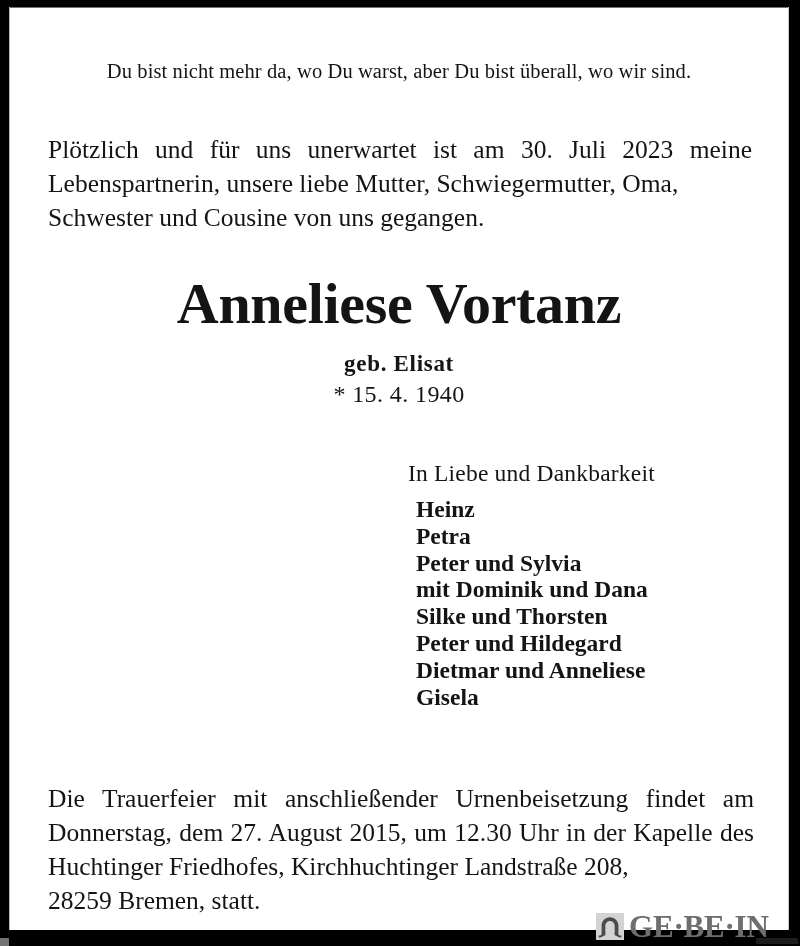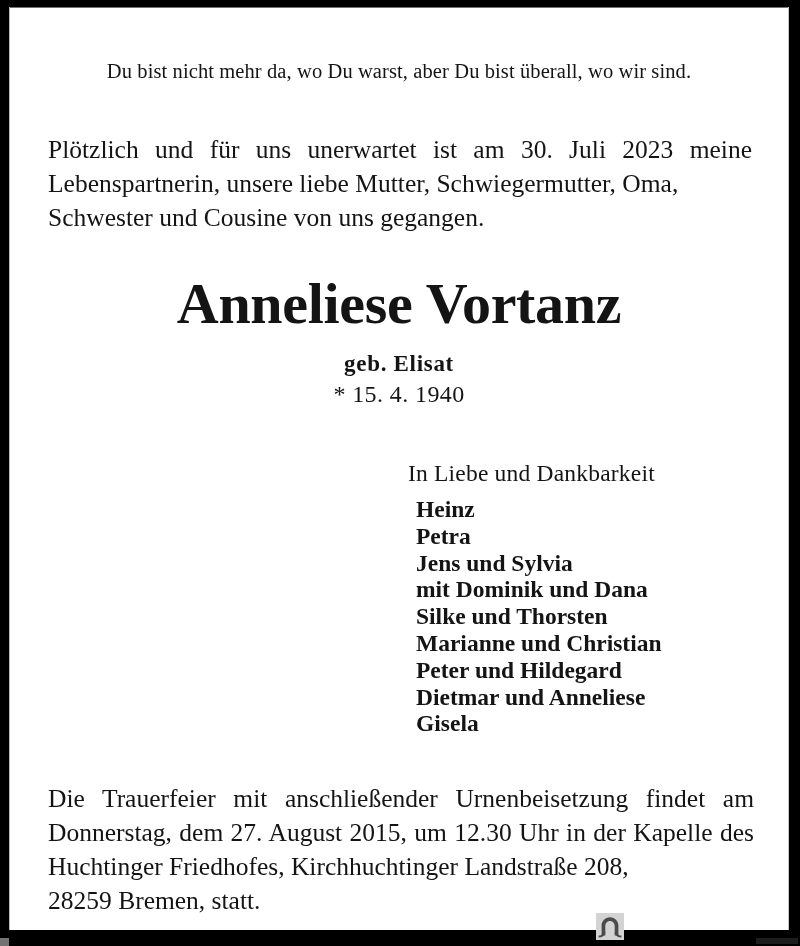--- a/index.html
+++ b/index.html
@@ -221,24 +221,23 @@
 
     <div class="deceased-name">Anneliese Vortanz</div>
     <div class="maiden-name">geb. Elisat</div>
     <div class="birth-date">* 15. 4. 1940</div>
 
     <div class="gratitude">In Liebe und Dankbarkeit</div>
 
     <div class="mourners">
       <div>Heinz</div>
       <div>Petra</div>
-      <div>Jens und Sylvia</div>
+      <div>Peter und Sylvia</div>
       <div>mit Dominik und Dana</div>
       <div>Silke und Thorsten</div>
-      <div>Marianne und Christian</div>
       <div>Peter und Hildegard</div>
       <div>Dietmar und Anneliese</div>
       <div>Gisela</div>
     </div>
 
     <div class="service-info">
       <span>Die Trauerfeier mit anschließender Urnenbeisetzung findet am</span>
       <span>Donnerstag, dem 27. August 2015, um 12.30 Uhr in der Kapelle</span>
       <span>des Huchtinger Friedhofes, Kirchhuchtinger Landstraße 208,</span>
       <span class="lastline">28259 Bremen, statt.</span>
@@ -249,17 +248,18 @@
         <svg width="28" height="27" viewBox="0 0 28 27" aria-hidden="true">
           <path d="M14 4.2 C9.2 4.2 5.6 8.0 5.6 12.6 L5.6 22.6 L9.3 22.6 L9.3 13.0
                    C9.3 10.1 11.3 7.9 14 7.9 C16.7 7.9 18.7 10.1 18.7 13.0 L18.7 22.6
                    L22.4 22.6 L22.4 12.6 C22.4 8.0 18.8 4.2 14 4.2 Z" fill="#4a4a4a"></path>
           <path d="M2.6 22.6 C5.0 22.6 6.6 21.0 7.2 18.9 L9.6 19.6
                    C8.8 22.6 6.2 24.6 2.6 24.6 Z" fill="#4a4a4a"></path>
           <path d="M25.4 22.6 C23.0 22.6 21.4 21.0 20.8 18.9 L18.4 19.6
                    C19.2 22.6 21.8 24.6 25.4 24.6 Z" fill="#4a4a4a"></path>
         </svg>
       </div>
+      <div class="logo-text">GE·BE·IN</div>
       <div class="logo-rule"></div>
     </div>
 
   </div>
 </div>
 
 </body></html>

